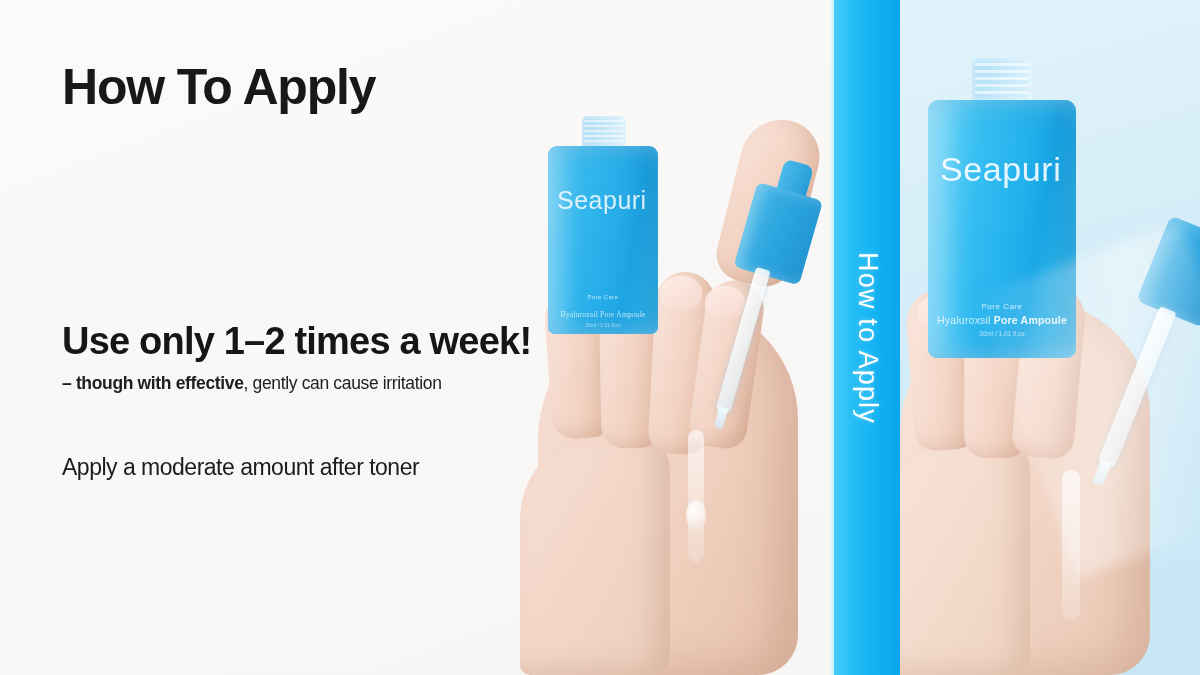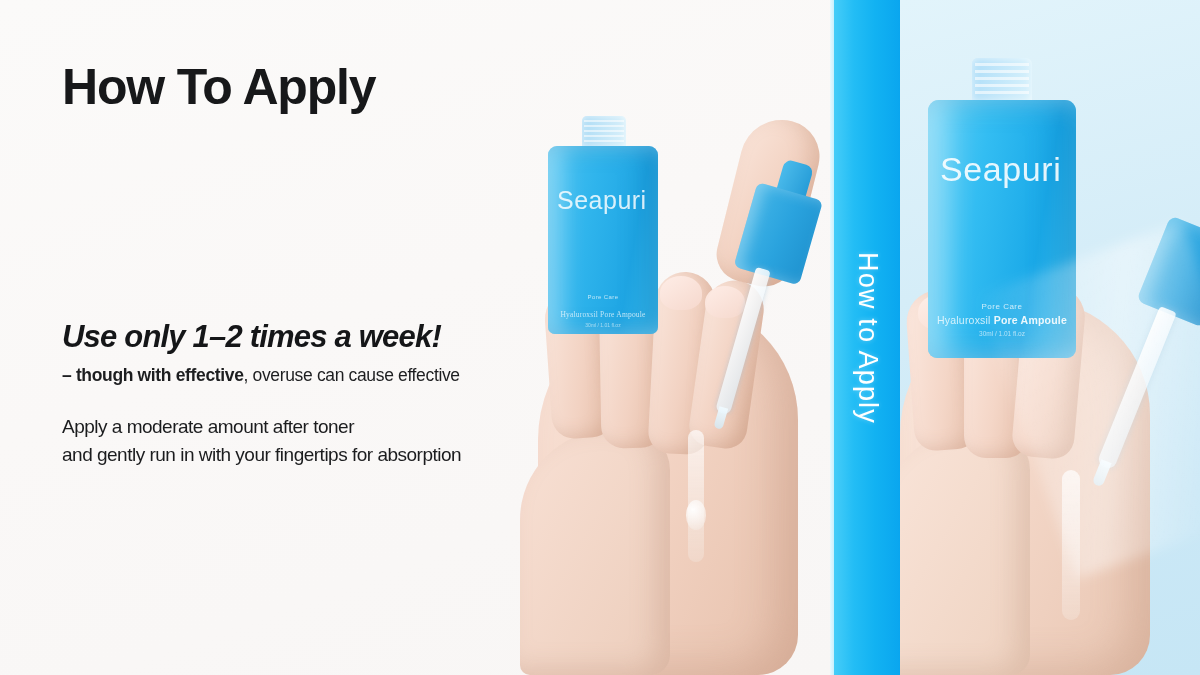--- a/index.html
+++ b/index.html
@@ -18,33 +18,33 @@
     overflow:hidden;
   }
   .page-title {
     position:absolute; left:62px; top:62px;
     font-size:50px; font-weight:700; letter-spacing:-1.2px;
     color:#17181a; line-height:1;
   }
 
   .copy-block { position:absolute; left:62px; }
   .headline {
-    top:0; font-style:italic; font-weight:700;
-    font-size:31px; letter-spacing:-0.8px; color:#151618;
+    top:0; font-weight:700;
+    font-size:38px; letter-spacing:-0.8px; color:#151618;
     line-height:1.12; white-space:nowrap;
   }
   .subline {
     font-size:17.5px; color:#1d1e20; letter-spacing:-0.35px;
     margin-top:10px; white-space:nowrap;
   }
   .subline b { font-weight:700; }
 
   .body-copy {
-    position:absolute; left:62px; top:413px;
-    font-size:19px; color:#1b1c1e; line-height:1.45;
+    position:absolute; left:62px; top:451px;
+    font-size:23px; color:#1b1c1e; line-height:1.45;
     letter-spacing:-0.5px; white-space:nowrap;
   }
   .note {
     position:absolute; left:62px; top:558px;
     font-size:23px; color:#1b1c1e; letter-spacing:-0.5px;
     white-space:nowrap;
   }
   .note .mark { margin-right:6px; font-size:22px; }
 
   
@@ -325,27 +325,26 @@
         <div class="knob"></div>
         <div class="cap"></div>
         <div class="pipette"></div>
         <div class="tip"></div>
       </div>
     </div>
 
     <div class="copy-block" style="top:320px;">
       <div class="headline">Use only 1–2 times a week!</div>
       <div class="subline">
-        <b>– though with effective</b><span>, overuse can cause effective</span>
+        <b>– though with effective</b><span>, gently can cause irritation</span>
       </div>
     </div>
 
     <div class="body-copy">
       <div>Apply a moderate amount after toner</div>
-      <div>and gently run in with your fingertips for absorption</div>
     </div>
 
   </div>
 
   <div class="divider">
     <div class="edge-light"></div>
     <div class="bar">
       <div class="divider-label">How to Apply</div>
     </div>
   </div>

